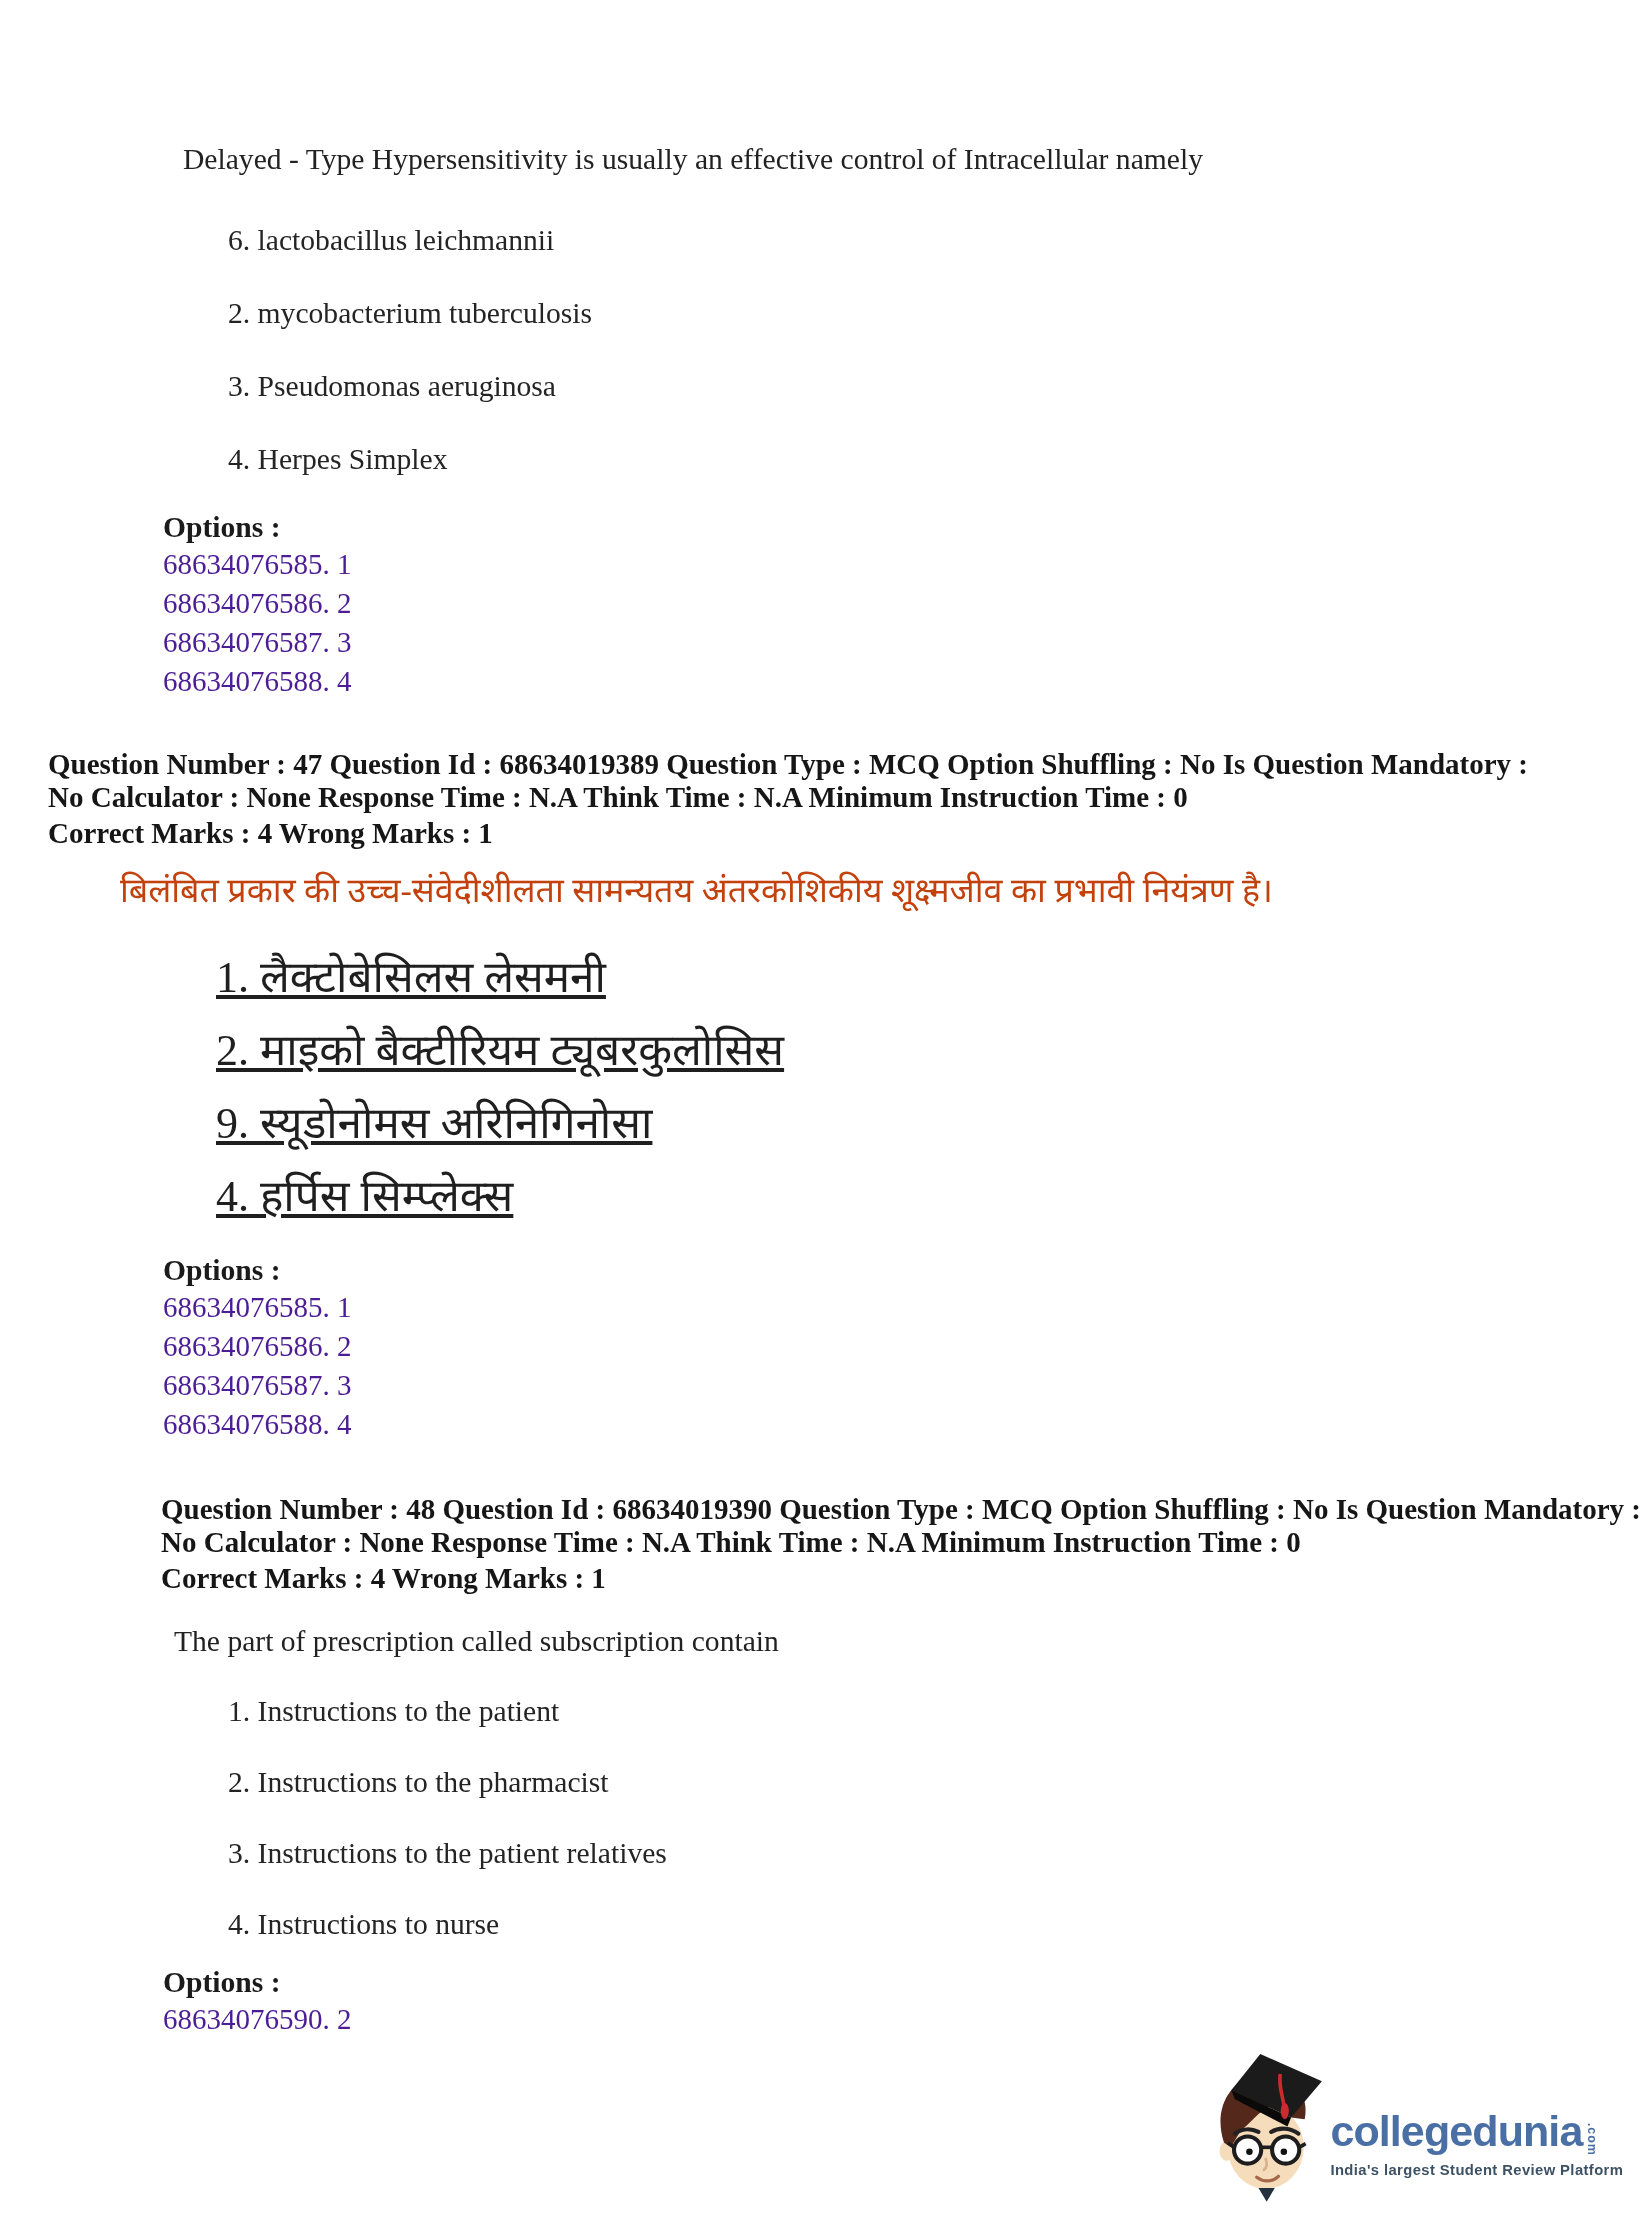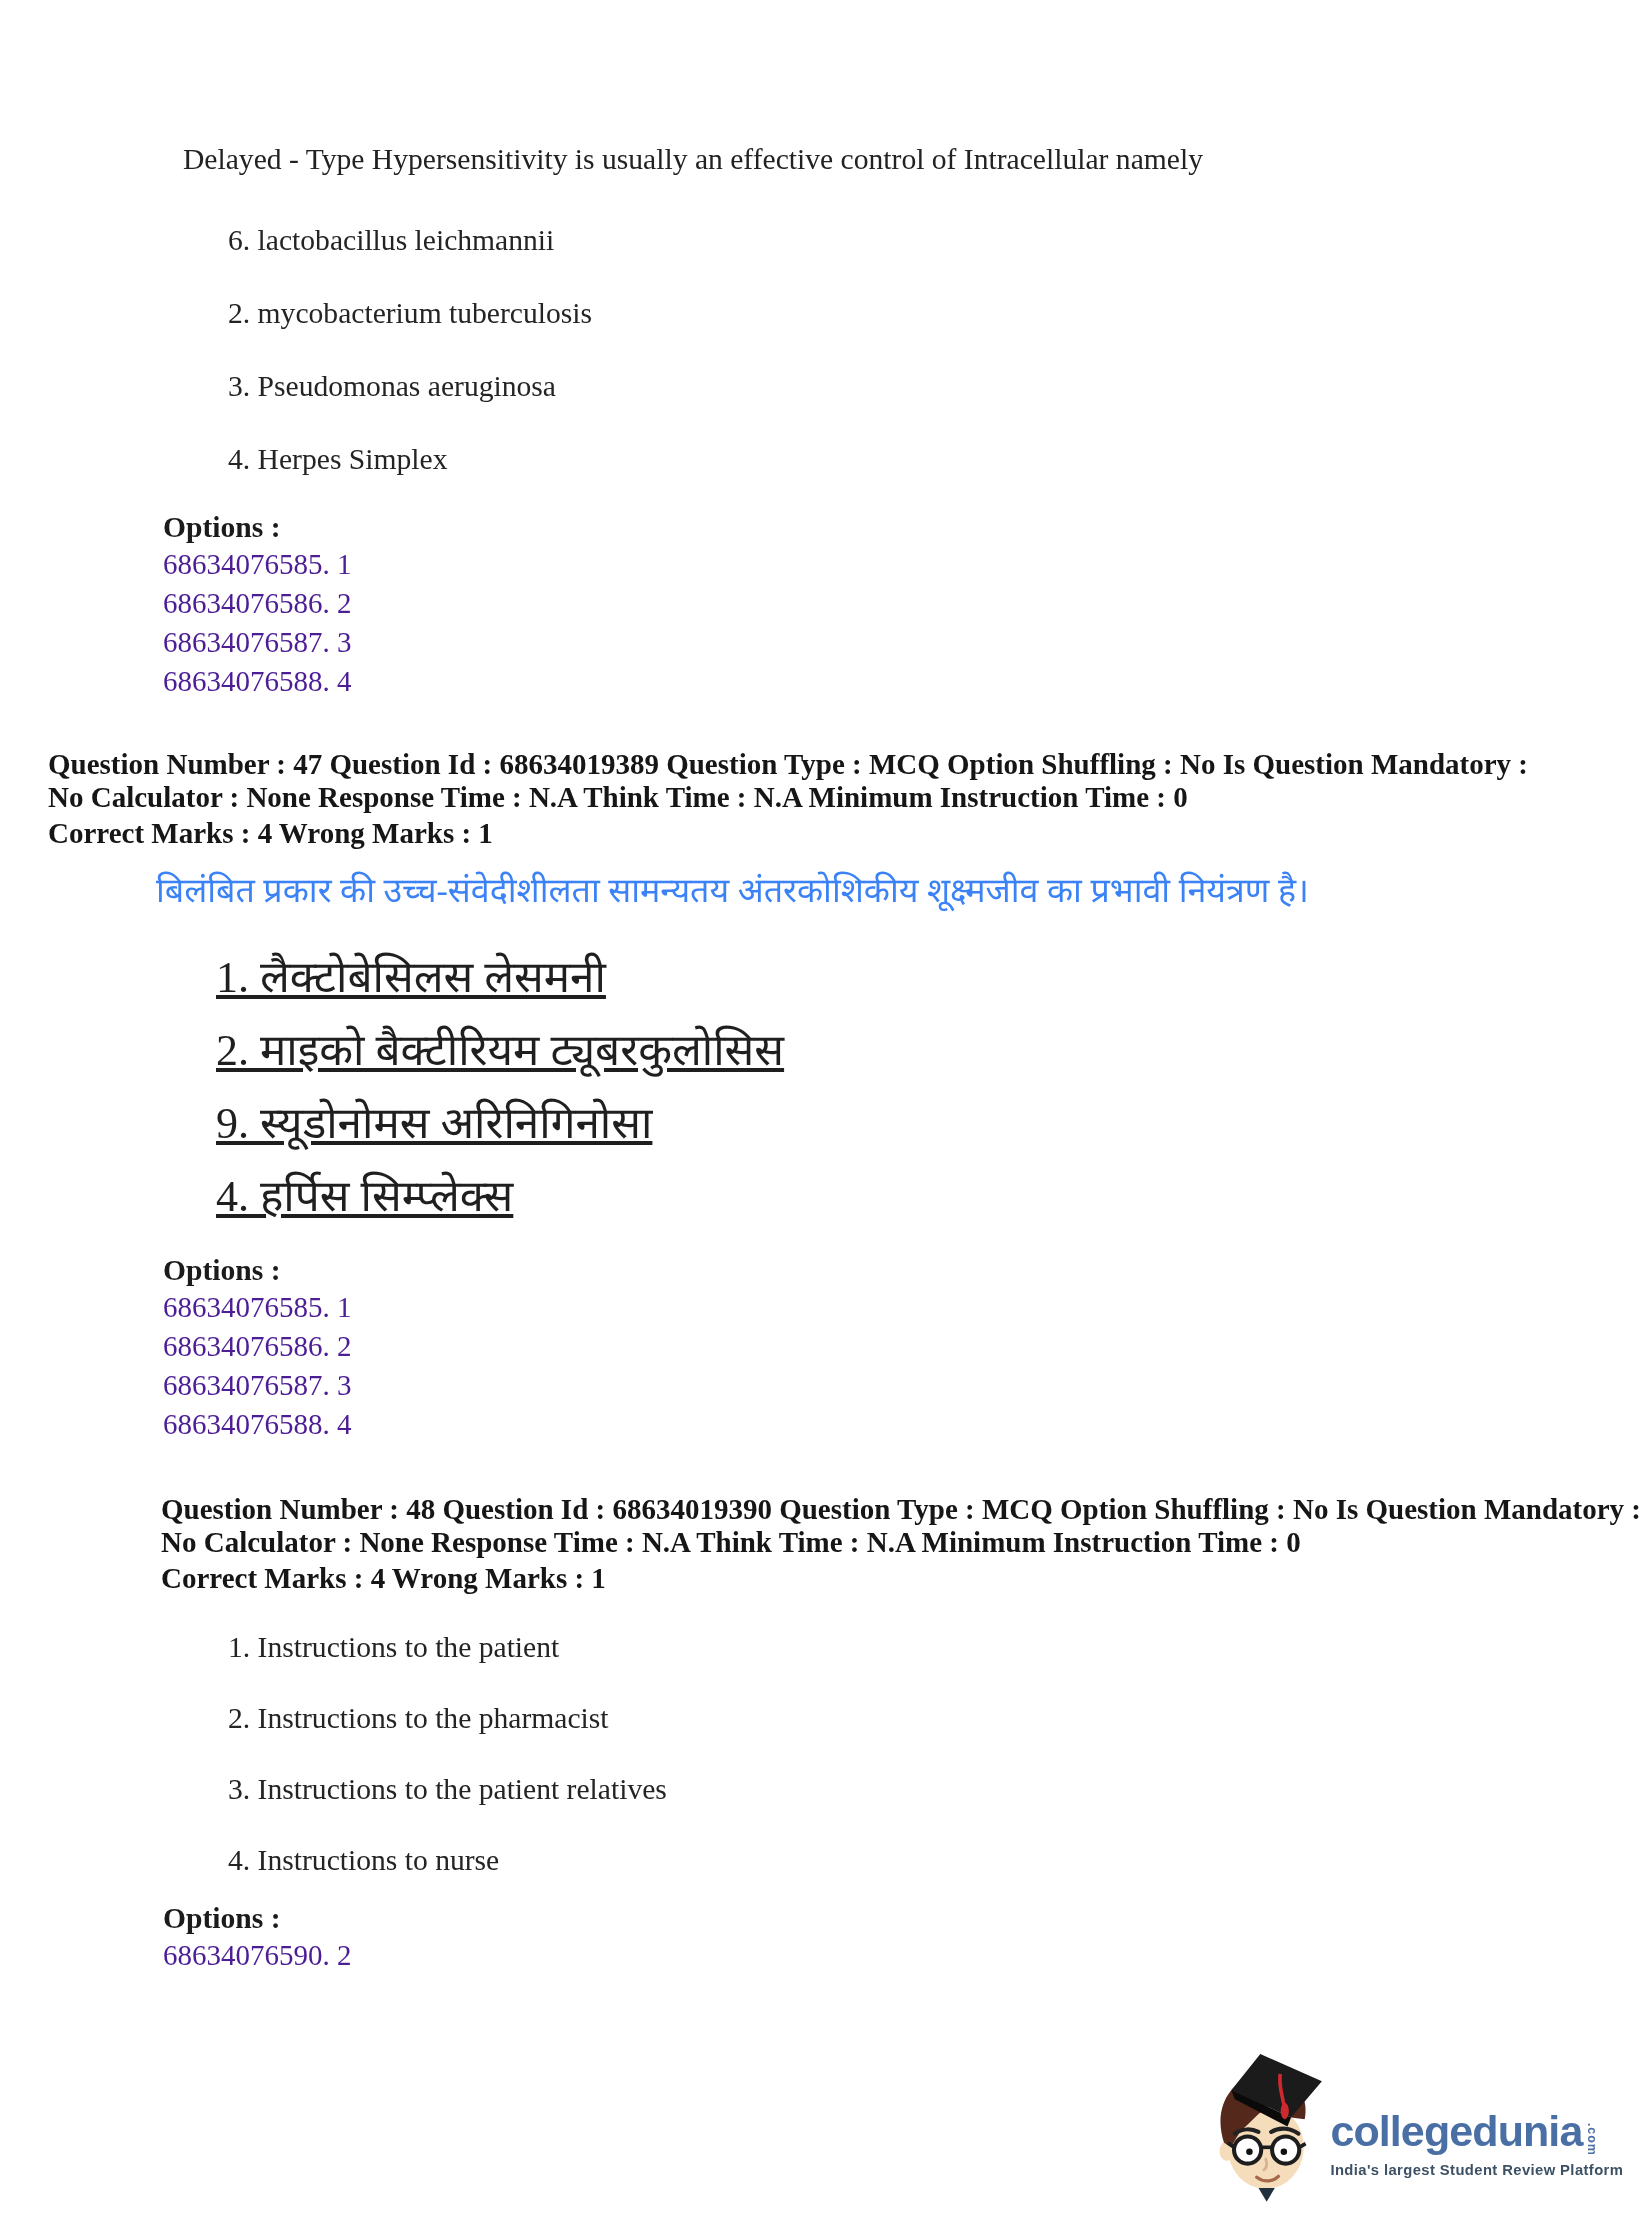--- a/index.html
+++ b/index.html
@@ -18,23 +18,23 @@
     font-size: 29.6px; line-height: 36px;
     margin-left: 143px;
     color: #222222;
     white-space: nowrap;
   }
   .qtext-en.q3 { margin-left: 134px; }
 
   
   .qtext-hi {
     font-size: 34px; line-height: 43px;
-    margin-left: 116px;
+    margin-left: 80px;
     margin-top: 19.7px;
-    color: #3b82f6;
+    color: #c2410c;
     white-space: nowrap;
   }
 
   
   .choice {
     font-size: 29.6px; line-height: 36px;
     margin-left: 188px;
     color: #242424;
     white-space: nowrap;
   }
@@ -167,20 +167,21 @@
     <div class="opt-row">68634076587. 3</div>
     <div class="opt-row">68634076588. 4</div>
   </div>
 
   <div class="meta m2">
     <div class="meta-line">Question Number : 48 Question Id : 68634019390 Question Type : MCQ Option Shuffling : No Is Question Mandatory :</div>
     <div class="meta-line">No Calculator : None Response Time : N.A Think Time : N.A Minimum Instruction Time : 0</div>
     <div class="meta-marks">Correct Marks : 4 Wrong Marks : 1</div>
   </div>
 
+  <div class="qtext-en q3">The part of prescription called subscription contain</div>
 
   <div class="choices-en c3">
     <div class="choice">1. Instructions to the patient</div>
     <div class="choice">2. Instructions to the pharmacist</div>
     <div class="choice">3. Instructions to the patient relatives</div>
     <div class="choice">4. Instructions to nurse</div>
   </div>
 
   <div class="opt-label g3">Options :</div>
   <div class="opt-rows">

